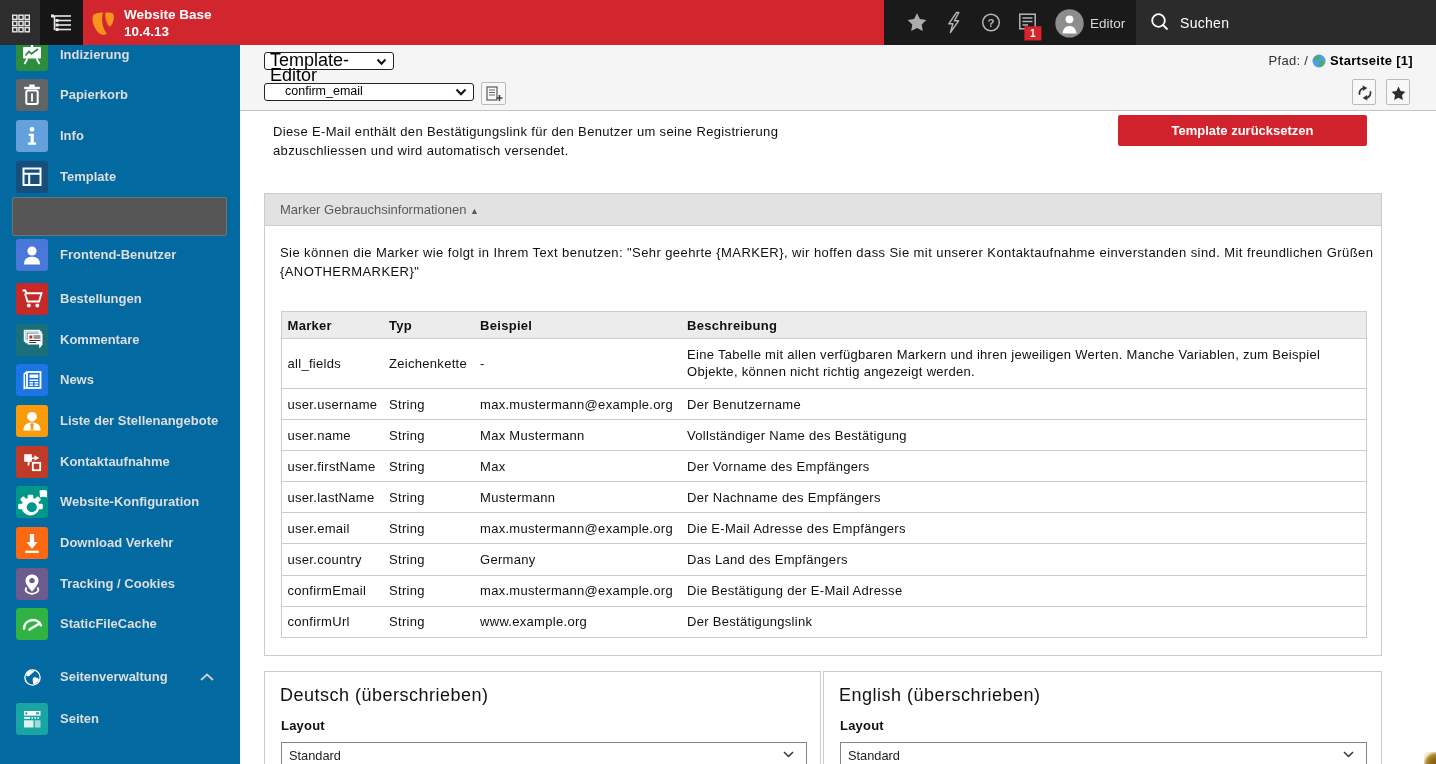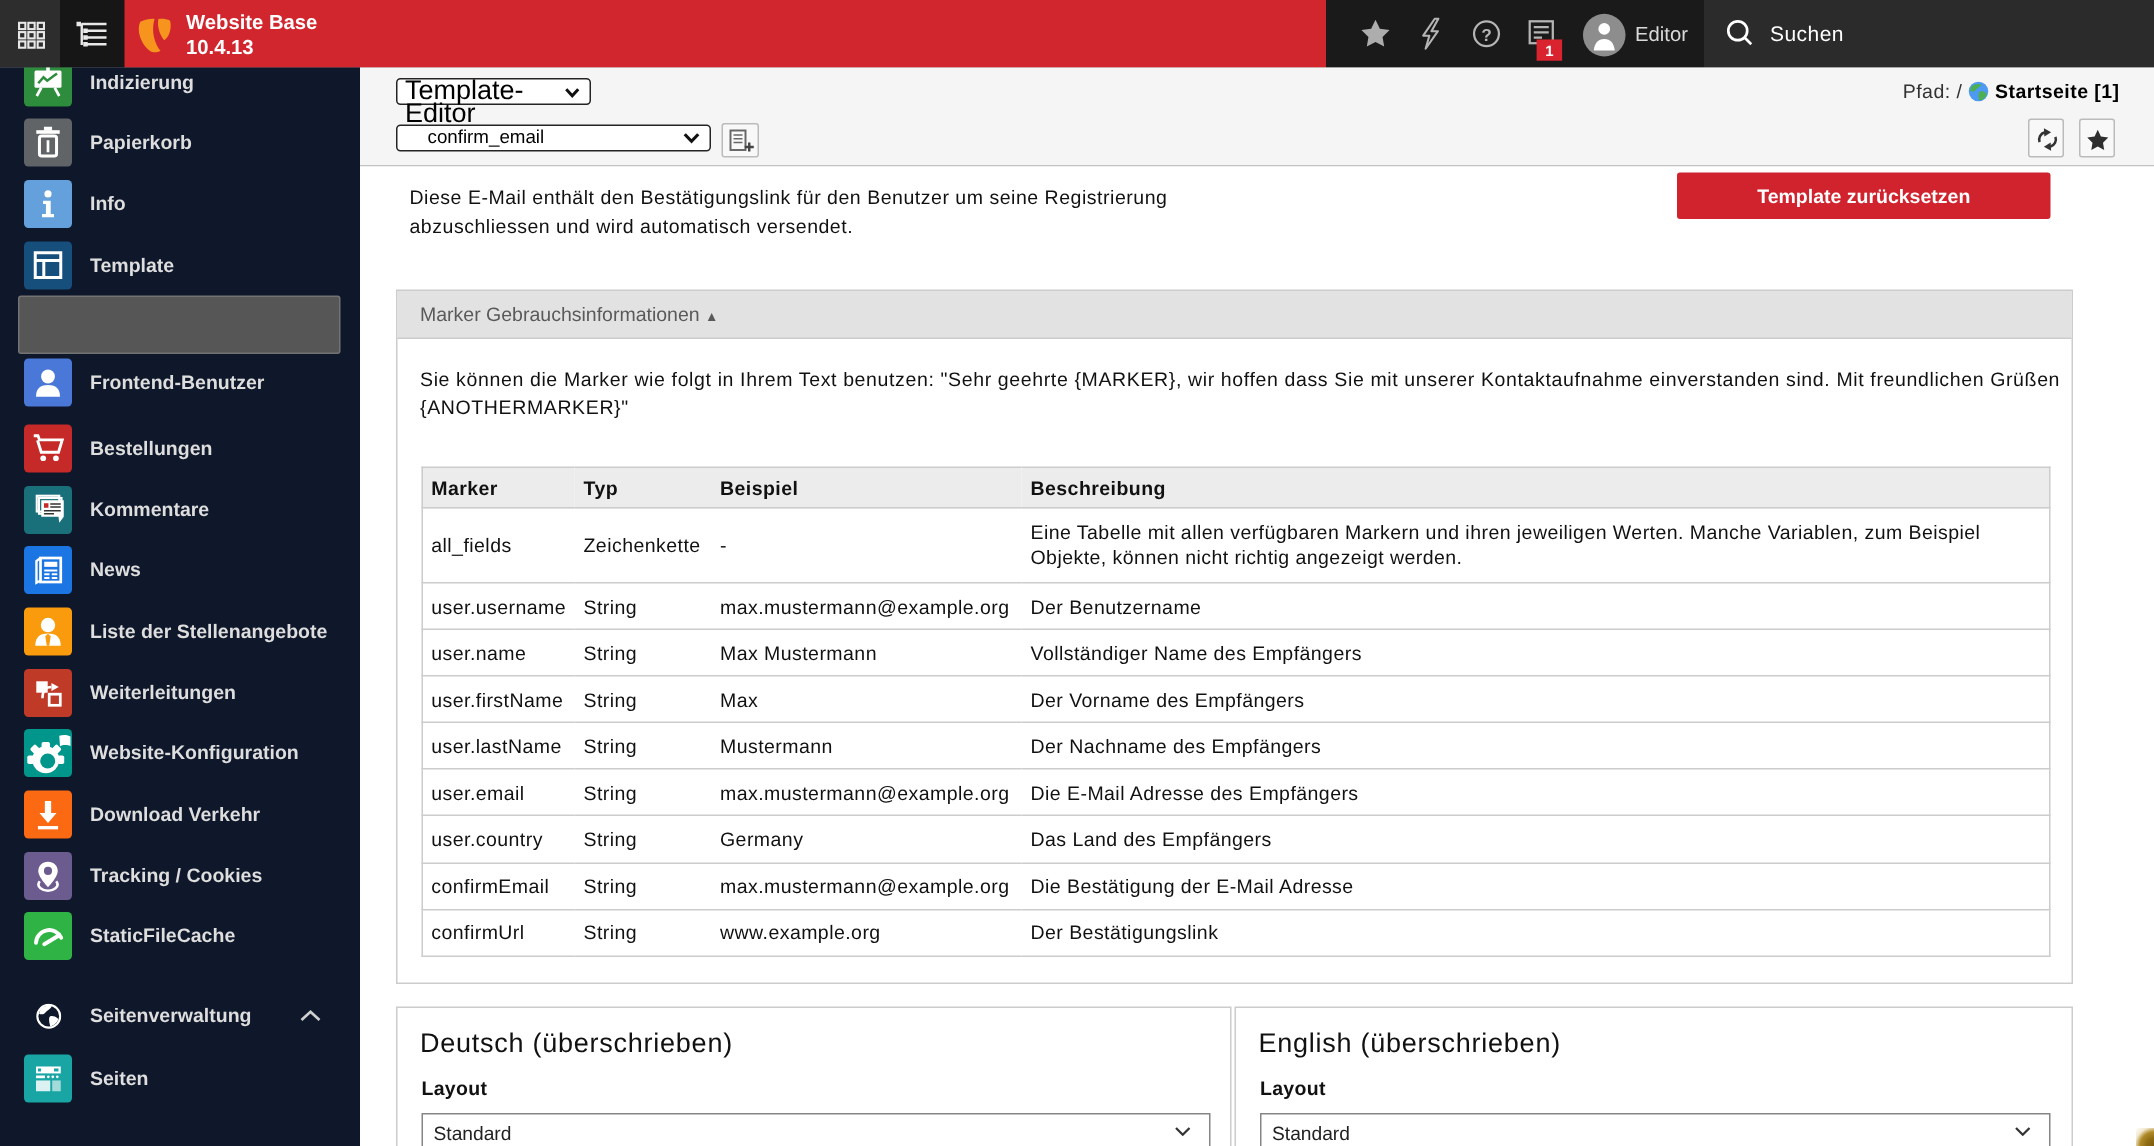--- a/index.html
+++ b/index.html
@@ -7,21 +7,21 @@
   .abs { position:absolute; }
   
   #topbar { position:absolute; left:0; top:0; width:1436px; height:45px; background:#1a1a1a; }
   #tb-left1 { position:absolute; left:0; top:0; width:40px; height:45px; background:#2d2d2d; }
   #tb-left2 { position:absolute; left:40px; top:0; width:43px; height:45px; background:#161616; }
   #tb-red  { position:absolute; left:83px; top:0; width:801px; height:45px; background:#d2262e; }
   #tb-dark { position:absolute; left:884px; top:0; width:252px; height:45px; background:#1a1a1a; }
   #tb-search { position:absolute; left:1136px; top:0; width:300px; height:45px; background:#2b2b2b; color:#fff; }
   #tb-title { position:absolute; left:124px; top:7px; color:#fff; font-size:13.5px; font-weight:bold; line-height:16.5px; }
   
-  #sidebar { position:absolute; left:0; top:45px; width:240px; height:719px; background:#0f172a; overflow:hidden; }
+  #sidebar { position:absolute; left:0; top:45px; width:240px; height:719px; background:#0369a1; overflow:hidden; }
   .mitem { position:absolute; left:0; width:240px; height:40px; }
   .micon { position:absolute; left:16px; top:0; width:32px; height:32px; border-radius:3px; }
   .mlabel { position:absolute; left:60px; top:0; height:32px; line-height:32px; color:#dedede; font-size:13px; font-weight:bold; white-space:nowrap; }
   #msel { position:absolute; left:12px; top:151.5px; width:215px; height:39px; background:#565656; border:1px solid #737373; border-radius:2px; }
   
   #docheader { position:absolute; left:240px; top:45px; width:1196px; height:65.5px; background:#f5f5f5; border-bottom:1px solid #c3c3c3; }
   .macsel { position:absolute; background:#fff; border:1.5px solid #242424; border-radius:3px; color:#000; }
   .btnbox { position:absolute; background:#f8f8f8; border:1px solid #bbb; border-radius:2px; }
   
   #modbody { position:absolute; left:240px; top:111px; width:1196px; height:653px; background:#fff; }
@@ -191,21 +191,21 @@
   </svg></span>
       <span class="mlabel">Liste der Stellenangebote</span>
     </div>
   <div class="mitem" style="top:400.6px;">
       <span class="micon" style="background:#c03a28;"><svg width="32" height="32">
     <rect x="8.2" y="8.2" width="7.6" height="7.6" fill="#fff"></rect>
     <rect x="16.8" y="16.8" width="7.4" height="7.4" fill="none" stroke="#fff" stroke-width="1.8"></rect>
     <path d="M12.3,19.5 Q12.3,12 18.3,12" fill="none" stroke="#fff" stroke-width="1.7"></path>
     <path d="M18.3,9.3 L23.2,12 L18.3,14.7 Z" fill="#fff"></path>
   </svg></span>
-      <span class="mlabel">Weiterleitungen</span>
+      <span class="mlabel">Kontaktaufnahme</span>
     </div>
   <div class="mitem" style="top:441.3px;">
       <span class="micon" style="background:#00968b;"><svg width="32" height="32">
     <g fill="#fff">
       <circle cx="14.5" cy="20.5" r="9"></circle>
       <rect x="11.7" y="8.7" width="5.6" height="4.5" rx="1.2"></rect>
       <rect x="2.2" y="17.7" width="4.5" height="5.6" rx="1.2"></rect>
       <rect x="22.3" y="17.7" width="4.5" height="5.6" rx="1.2"></rect>
       <rect x="4.8" y="11" width="5" height="5" rx="1.2" transform="rotate(-45 7.3 13.5)"></rect>
       <rect x="19.2" y="11" width="5" height="5" rx="1.2" transform="rotate(45 21.7 13.5)"></rect>
@@ -332,21 +332,21 @@
       <tr>
             <td>user.username</td>
             <td>String</td>
             <td>max.mustermann@example.org</td>
             <td>Der Benutzername</td>
           </tr>
       <tr>
             <td>user.name</td>
             <td>String</td>
             <td>Max Mustermann</td>
-            <td>Vollständiger Name des Empfängers</td>
+            <td>Vollständiger Name des Bestätigung</td>
           </tr>
       <tr>
             <td>user.firstName</td>
             <td>String</td>
             <td>Max</td>
             <td>Der Vorname des Empfängers</td>
           </tr>
       <tr>
             <td>user.lastName</td>
             <td>String</td>

